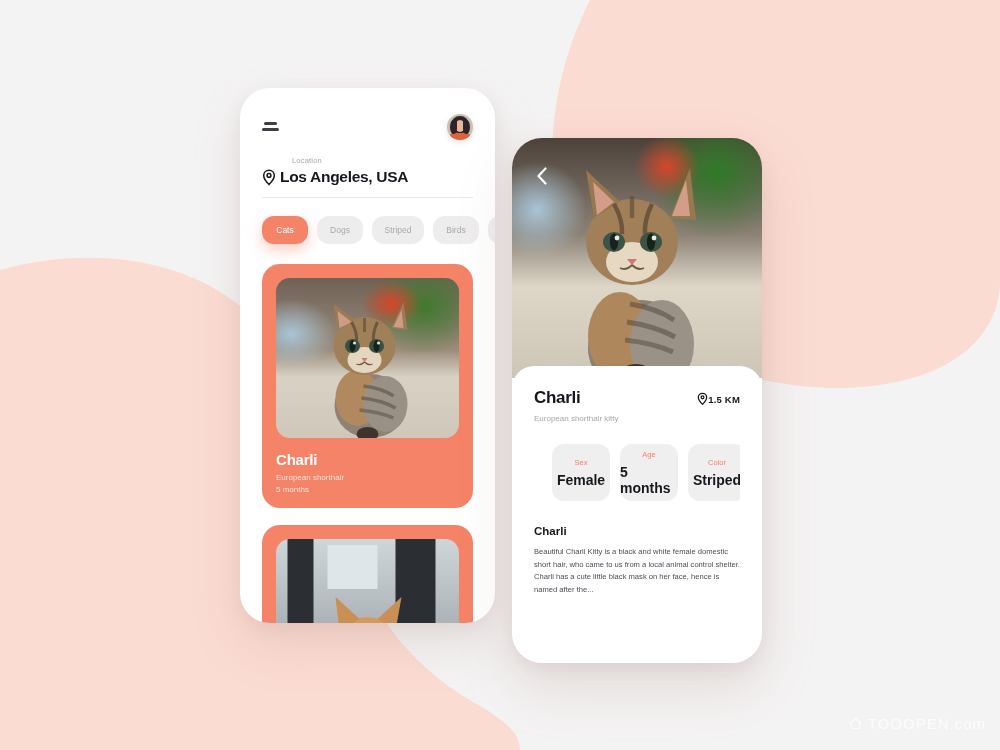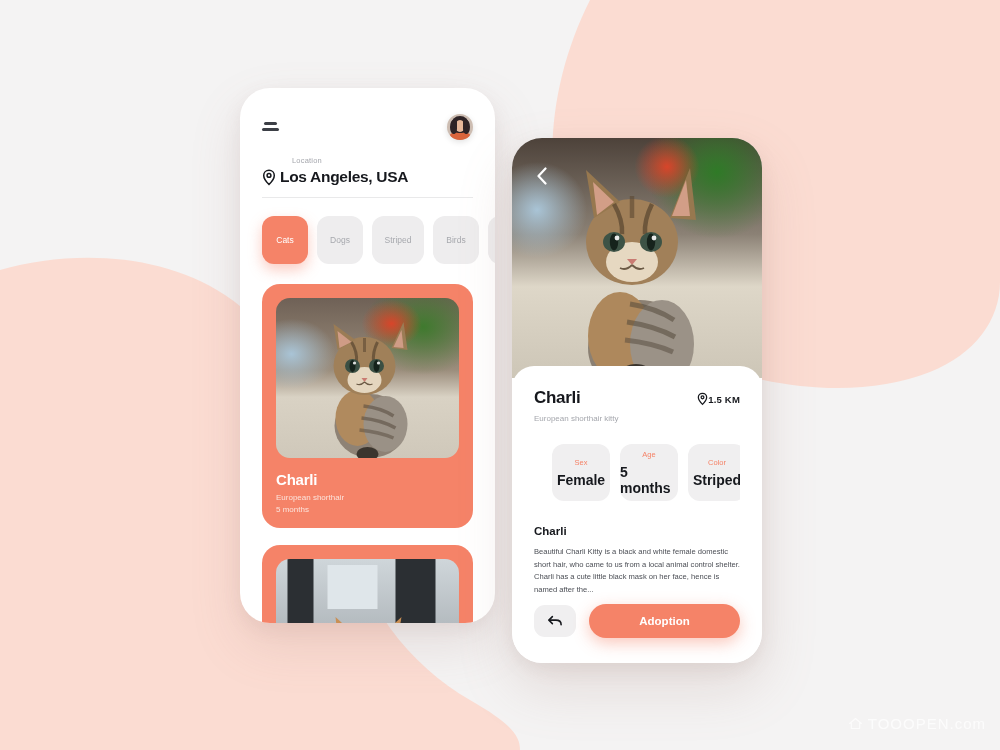--- a/index.html
+++ b/index.html
@@ -61,21 +61,21 @@
   .loc-wrap { padding: 16px 22px 0 22px; }
   .loc-label { font-size: 7.5px; color: #a5a7ad; letter-spacing: .2px; margin-left: 22px; padding-left: 8px; }
   .loc-row { display: flex; align-items: flex-end; gap: 4px; margin-top: 3px; }
   .loc-city { font-size: 15.5px; font-weight: bold; color: #16181d; letter-spacing: -0.3px; }
   .divider { height: 1px; background: #e9e9ea; margin: 11px 0 0 0; }
 
   
   .pills { display: flex; gap: 9px; padding: 18px 0 0 22px; }
   .pill {
     flex: 0 0 auto;
-    width: 46px; height: 48px;
+    width: 46px; height: 28px;
     border-radius: 12px;
     background: #eeedee;
     display: flex; align-items: center; justify-content: center;
     font-size: 8.5px; color: #a7a9ae;
     cursor: pointer;
   }
   .pill.active {
     background: #f58368; color: #ffffff;
     box-shadow: 0 6px 14px rgba(245,131,104,0.40);
   }
@@ -394,29 +394,20 @@
         </div>
         <div class="attr">
           
           
         </div>
       </div>
 
       <div class="summary-title">Charli</div>
       <div class="summary-body">Beautiful Charli Kitty is a black and white female domestic short hair, who came to us from a local animal control shelter. Charli has a cute little black mask on her face, hence is named after the...</div>
 
-      <div class="actions">
-        <div class="share-btn">
-          <svg width="16" height="14" viewBox="0 0 18 16">
-            <path d="M6 3 L2 7 L6 11" fill="none" stroke="#16181d" stroke-width="1.8" stroke-linecap="round" stroke-linejoin="round"></path>
-            <path d="M2.6 7 H10 c4 0 6 2.2 6 5.2" fill="none" stroke="#16181d" stroke-width="1.8" stroke-linecap="round"></path>
-          </svg>
-        </div>
-        <button class="adopt-btn">Adoption</button>
-      </div>
 
     </div>
   </div>
 
   <div class="watermark">
     <svg width="15" height="15" viewBox="0 0 18 18">
       <path d="M2 9 L9 3 L16 9 M4 8.5 V15 H14 V8.5" fill="none" stroke="#ffffff" stroke-width="1.3" stroke-linecap="round" stroke-linejoin="round"></path>
     </svg>
     <span>TOOOPEN.com</span>
   </div>

